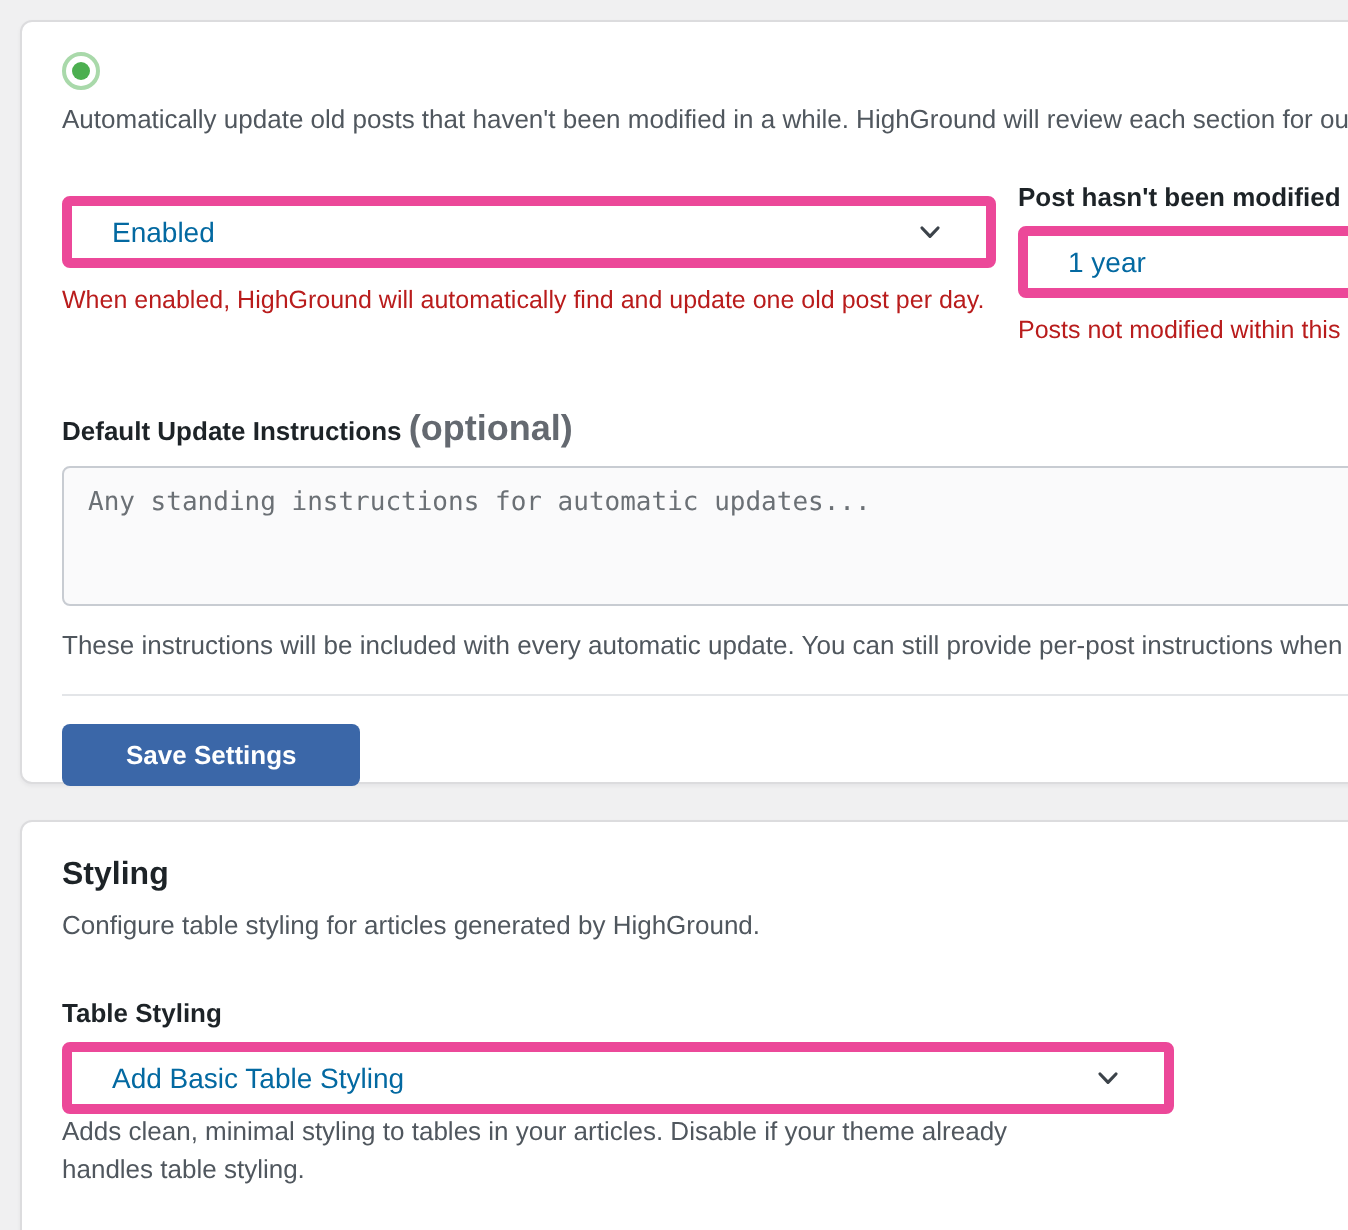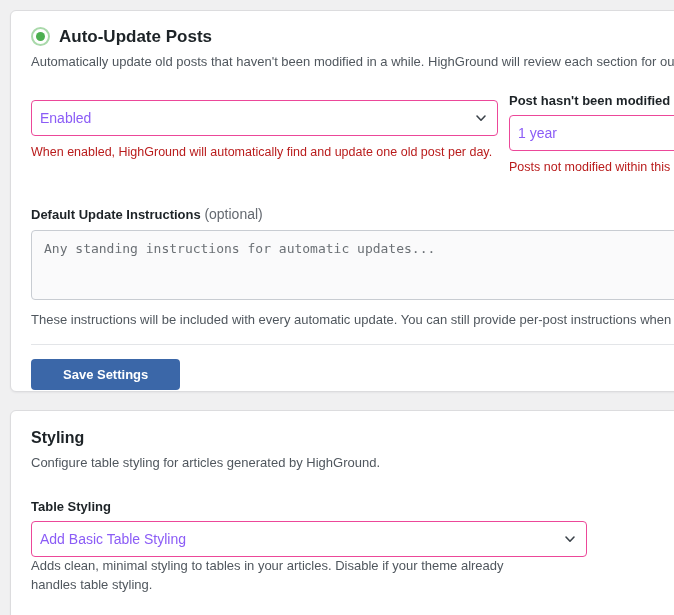--- a/index.html
+++ b/index.html
@@ -37,27 +37,27 @@
   .card-desc {
     font-size: 13px; color: #50575e; margin-top: 6px;
     white-space: nowrap; line-height: 1.4;
   }
 
   .fields-grid {
     display: grid; grid-template-columns: 467px 467px; column-gap: 11px;
     margin-top: 22px;
   }
   .field-label { font-size: 13px; font-weight: 700; color: #1d2327; white-space: nowrap; }
-  .optional-tag { font-weight: 400; color: #646970; font-size: 14px; }
+  .optional-tag { font-weight: 700; color: #646970; font-size: 18px; }
 
   .select {
     margin-top: 7px; height: 36px; box-sizing: border-box;
-    border: 1px solid #ec4899; border-radius: 4px; background: #fff;
+    border: 5px solid #ec4899; border-radius: 4px; background: #fff;
     display: flex; align-items: center; justify-content: space-between;
-    padding: 0 8px; font-size: 14px; color: #8b5cf6; cursor: pointer;
+    padding: 0 20px; font-size: 14px; color: #0369a1; cursor: pointer;
   }
   .select .chev { display: flex; align-items: center; color: #3c434a; flex: none; }
 
   .help {
     font-size: 12.5px; color: #b91c1c; margin-top: 8px;
     white-space: nowrap; line-height: 1.4;
   }
 
   .instr-label { margin-top: 29px; }
   .instr-textarea {
@@ -88,21 +88,20 @@
   }
 </style>
 </head>
 <body>
 
 <section class="card card-1">
   <div class="card-header">
     <span class="dot-outer">
       <span class="dot-inner"></span>
     </span>
-    <span class="card-title">Auto-Update Posts</span>
   </div>
 
   <div class="card-desc">Automatically update old posts that haven't been modified in a while. HighGround will review each section for outdated information and update it where needed.</div>
 
   <div class="fields-grid">
     <div>
       <div class="select" role="combobox" aria-expanded="false">
         <span>Enabled</span>
         <span class="chev">
           <svg width="16" height="16" viewBox="0 0 16 16" fill="none">

